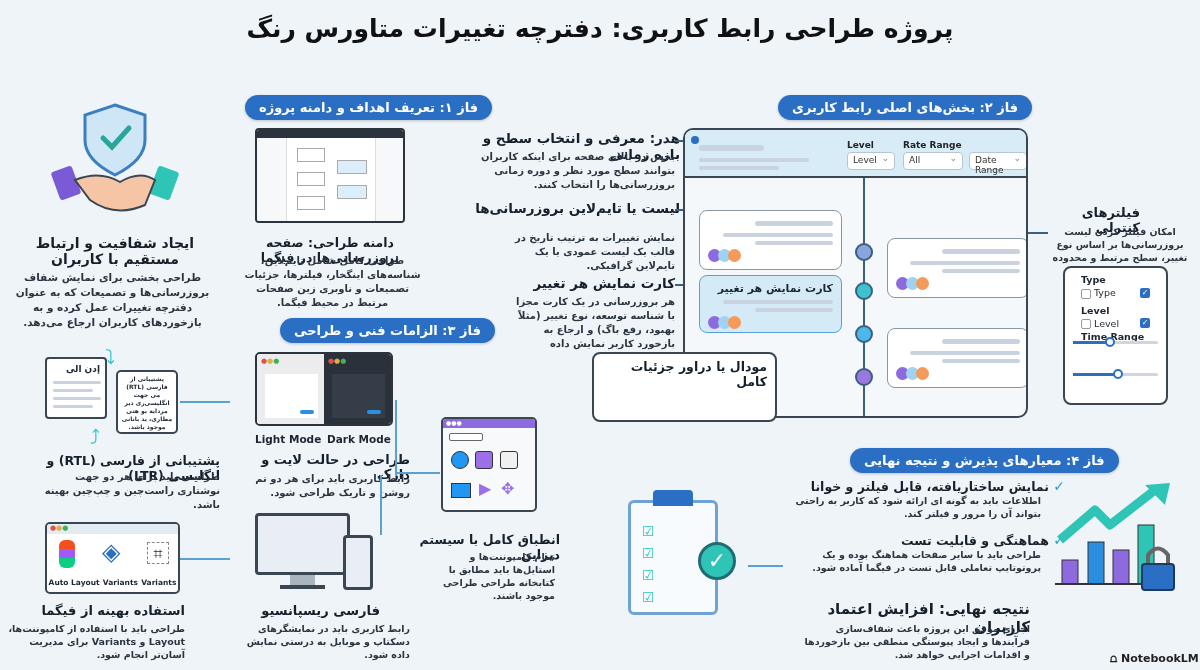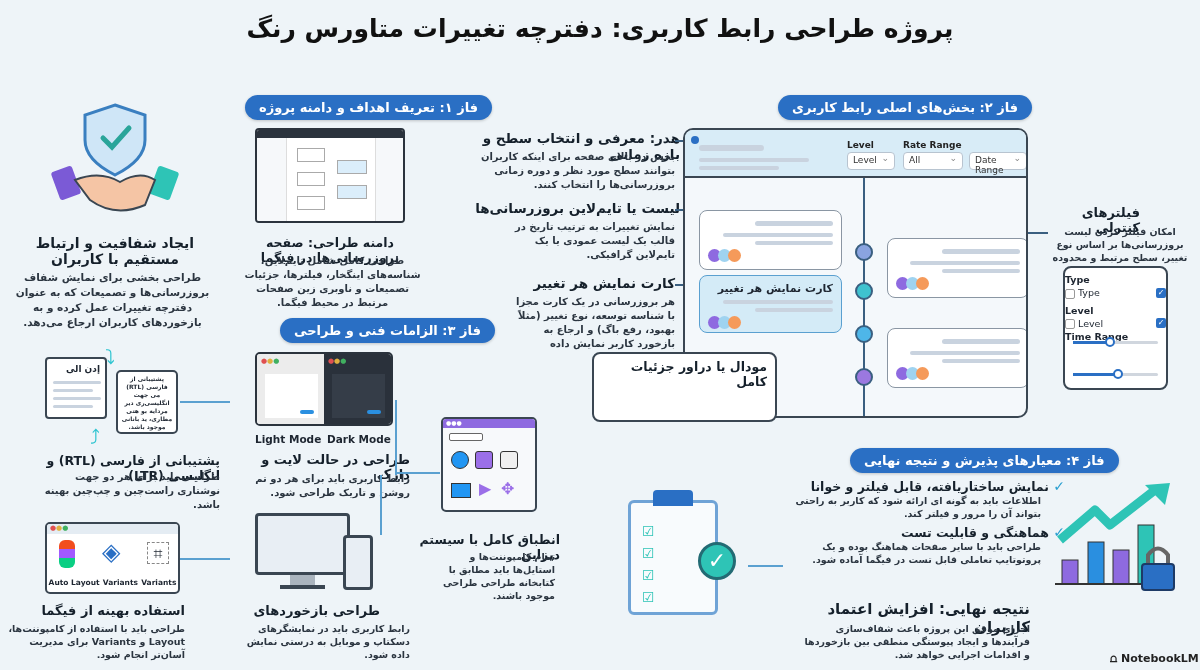--- a/index.html
+++ b/index.html
@@ -55,21 +55,21 @@
   <div style="position:absolute;right:0;top:8px;width:28px;bottom:0;background:#f6f8fa;border-left:1px solid #ddd"></div>
 </div>
 <div class="abs rtl h" style="left:230px;top:235px;width:200px;text-align:center;font-size:12.5px">دامنه طراحی: صفحه بروزرسانی‌ها در فیگما</div>
 <div class="abs rtl p" style="left:240px;top:254px;width:185px;text-align:center;font-size:10px;line-height:14px">طراحی کامل شامل تایم‌لاین، شناسه‌های اینگخار، فیلترها، جزئیات تصمیعات و ناوبری زین صفحات مرتبط در محیط فیگما.</div>
 
 <div class="pill" style="left:778px;top:95px">فاز ۲: بخش‌های اصلی رابط کاربری</div>
 
 <div class="abs rtl h" style="left:455px;top:130px;width:225px">هدر: معرفی و انتخاب سطح و بازه زمانی</div>
 <div class="abs rtl p" style="left:455px;top:150px;width:220px;font-size:10px;line-height:14px">بخش در بالای صفحه برای اینکه کاربران بتوانند سطح مورد نظر و دوره زمانی بروزرسانی‌ها را انتخاب کنند.</div>
 <div class="abs rtl h" style="left:455px;top:200px;width:225px">لیست یا تایم‌لاین بروزرسانی‌ها</div>
-<div class="abs rtl p" style="left:495px;top:220px;width:180px;font-size:10px;line-height:14px">نمایش تغییرات به ترتیب تاریخ در قالب یک لیست عمودی یا یک تایم‌لاین گرافیکی.</div>
+<div class="abs rtl p" style="left:495px;top:231px;width:180px;font-size:10px;line-height:14px">نمایش تغییرات به ترتیب تاریخ در قالب یک لیست عمودی یا یک تایم‌لاین گرافیکی.</div>
 <div class="abs rtl h" style="left:455px;top:275px;width:220px">کارت نمایش هر تغییر</div>
 <div class="abs rtl p" style="left:510px;top:295px;width:165px;font-size:10px;line-height:14px">هر بروزرسانی در یک کارت مجزا با شناسه توسعه، نوع تغییر (مثلاً بهبود، رفع باگ) و ارجاع به بازخورد کاربر نمایش داده می‌شود.</div>
 <div class="line" style="left:675px;top:140px;width:8px;height:2px;background:#3a5f80"></div>
 <div class="line" style="left:675px;top:209px;width:28px;height:2px;background:#3a5f80"></div>
 <div class="line" style="left:675px;top:284px;width:30px;height:2px;background:#3a5f80"></div>
 
 <div class="box" style="left:683px;top:128px;width:345px;height:290px;border-radius:10px;background:#f4f8fb;overflow:hidden">
   <div style="position:absolute;left:0;top:0;right:0;height:48px;background:#d8ecf7;border-bottom:2px solid #3a4652"></div>
   <div class="dot" style="left:6px;top:6px"></div>
   <div class="bar" style="left:14px;top:15px;width:65px;height:6px"></div>
@@ -129,21 +129,21 @@
   </div>
 </div>
 
 <div class="box" style="left:592px;top:352px;width:185px;height:70px;border-radius:8px;padding:5px 8px">
   <div class="rtl h" style="font-size:12.5px">مودال یا دراور جزئیات کامل</div>
 </div>
 
 <div class="abs rtl h" style="left:1040px;top:205px;width:100px;font-size:13px">فیلترهای کنترلی</div>
 <div class="abs rtl p" style="left:1045px;top:225px;width:150px;text-align:center;font-size:9.5px;line-height:13px">امکان فیلتر کردن لیست بروزرسانی‌ها بر اساس نوع تغییر، سطح مرتبط و محدوده زمانی.</div>
 <div class="line" style="left:1028px;top:232px;width:20px;height:2px;background:#3a5f80"></div>
-<div class="box" style="left:1063px;top:266px;width:105px;height:124px;padding:6px 0;font-size:9.5px">
+<div class="box" style="left:1063px;top:266px;width:105px;height:139px;padding:6px 16px;font-size:9.5px">
   <div style="font-weight:bold">Type</div>
   <div style="display:flex;justify-content:space-between;align-items:center;margin:2px 0 6px">
     <span><span class="cb"></span> <span>Type</span></span>
     <span class="cbon">✓</span>
   </div>
   <div style="font-weight:bold">Level</div>
   <div style="display:flex;justify-content:space-between;align-items:center;margin:2px 0">
     <span><span class="cb"></span> <span>Level</span></span>
     <span class="cbon">✓</span>
   </div>
@@ -223,36 +223,36 @@
 <div class="abs rtl h" style="left:30px;top:603px;width:155px;font-size:13px">استفاده بهینه از فیگما</div>
 <div class="abs rtl p" style="left:5px;top:622px;width:180px;font-size:9.5px;line-height:13px">طراحی باید با استفاده از کامپوننت‌ها، Layout و Variants برای مدیریت آسان‌تر انجام شود.</div>
 
 <div class="abs" style="left:255px;top:513px;width:120px;height:80px">
   <div style="position:absolute;left:0;top:0;width:95px;height:62px;background:#e8eef4;border:3px solid #3a4652;border-radius:4px"></div>
   <div style="position:absolute;left:35px;top:62px;width:25px;height:10px;background:#aab4be"></div>
   <div style="position:absolute;left:25px;top:72px;width:45px;height:4px;background:#3a4652"></div>
   <div style="position:absolute;left:88px;top:22px;width:30px;height:55px;background:#e8eef4;border:3px solid #3a4652;border-radius:4px"></div>
 </div>
 <div class="line" style="left:380px;top:475px;width:2px;height:60px"></div>
-<div class="abs rtl h" style="left:230px;top:603px;width:150px;font-size:13px">طراحی بازخوردهای</div>
+<div class="abs rtl h" style="left:230px;top:603px;width:150px;font-size:13px">فارسی ریسپانسیو</div>
 <div class="abs rtl p" style="left:230px;top:622px;width:180px;font-size:9.5px;line-height:13px">رابط کاربری باید در نمایشگرهای دسکتاپ و موبایل به درستی نمایش داده شود.</div>
 
 <div class="pill" style="left:850px;top:448px">فاز ۴: معیارهای پذیرش و نتیجه نهایی</div>
 <div class="abs" style="left:628px;top:490px;width:120px;height:135px">
   <div style="position:absolute;left:0;top:10px;width:90px;height:115px;background:#f8fbfd;border:3px solid #6fa3d6;border-radius:6px"></div>
   <div style="position:absolute;left:25px;top:0;width:40px;height:16px;background:#2a6fc4;border-radius:4px 4px 0 0"></div>
   <div style="position:absolute;left:14px;top:30px;font-size:14px;color:#2ec4b6;line-height:22px">☑<br>☑<br>☑<br>☑</div>
   <div style="position:absolute;left:70px;top:52px;width:38px;height:38px;border-radius:50%;background:#2ec4b6;border:3px solid #236b74;color:#fff;font-size:22px;text-align:center;line-height:32px">✓</div>
 </div>
 <div class="line" style="left:748px;top:565px;width:35px;height:2px"></div>
 
 <div class="abs rtl" style="left:795px;top:478px;width:270px">
   <div class="h" style="font-size:12.5px"><span class="chk">✓</span> <span>نمایش ساختاریافته، قابل فیلتر و خوانا</span></div>
   <div class="p" style="font-size:9.5px;line-height:13px;padding-right:24px">اطلاعات باید به گونه ای ارائه شود که کاربر به راحتی بتواند آن را مرور و فیلتر کند.</div>
-  <div class="h" style="font-size:12.5px;margin-top:4px"><span class="chk">✓</span> <span>هماهنگی و قابلیت تست</span></div>
+  <div class="h" style="font-size:12.5px;margin-top:12px"><span class="chk">✓</span> <span>هماهنگی و قابلیت تست</span></div>
   <div class="p" style="font-size:9.5px;line-height:13px;padding-right:24px">طراحی باید با سایر صفحات هماهنگ بوده و یک پروتوتایپ تعاملی قابل تست در فیگما آماده شود.</div>
 </div>
 <div class="abs rtl h" style="left:800px;top:600px;width:230px;font-size:15px">نتیجه نهایی: افزایش اعتماد کاربران</div>
 <div class="abs rtl p" style="left:800px;top:622px;width:230px;font-size:9.5px;line-height:13px">اجرای موفق این پروژه باعث شفاف‌سازی فرآیندها و ایجاد پیوستگی منطقی بین بازخوردها و اقدامات اجرایی خواهد شد.</div>
 
 <div class="abs" style="left:1050px;top:480px;width:130px;height:115px">
   <svg width="130" height="115" viewBox="0 0 130 115">
     <path d="M10 60 L45 30 L60 45 L105 10" fill="none" stroke="#2ec4b6" stroke-width="9" stroke-linejoin="round"></path>
     <path d="M95 5 L120 3 L115 25 Z" fill="#2ec4b6"></path>
     <rect x="12" y="80" width="16" height="24" fill="#8e6ae0" stroke="#333"></rect>

